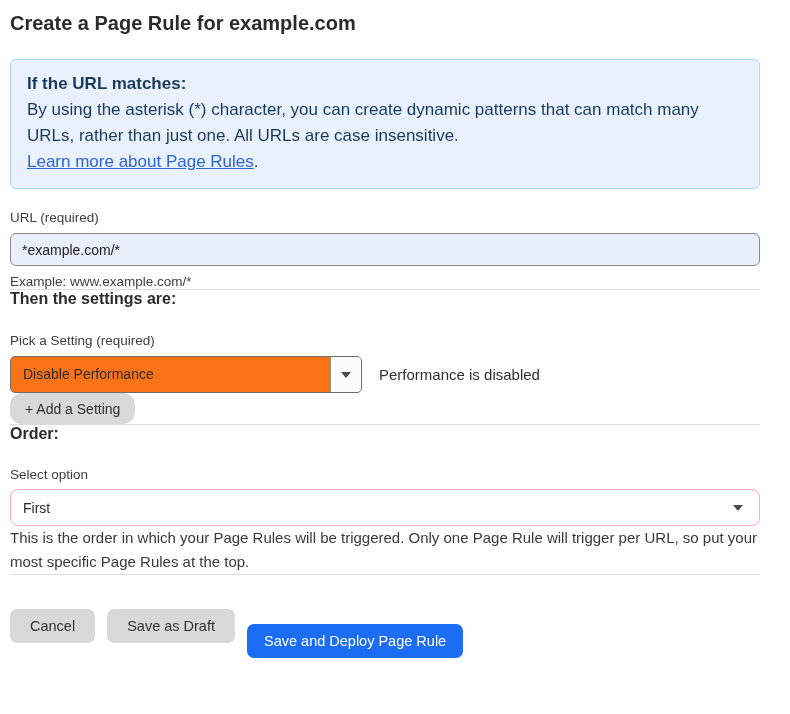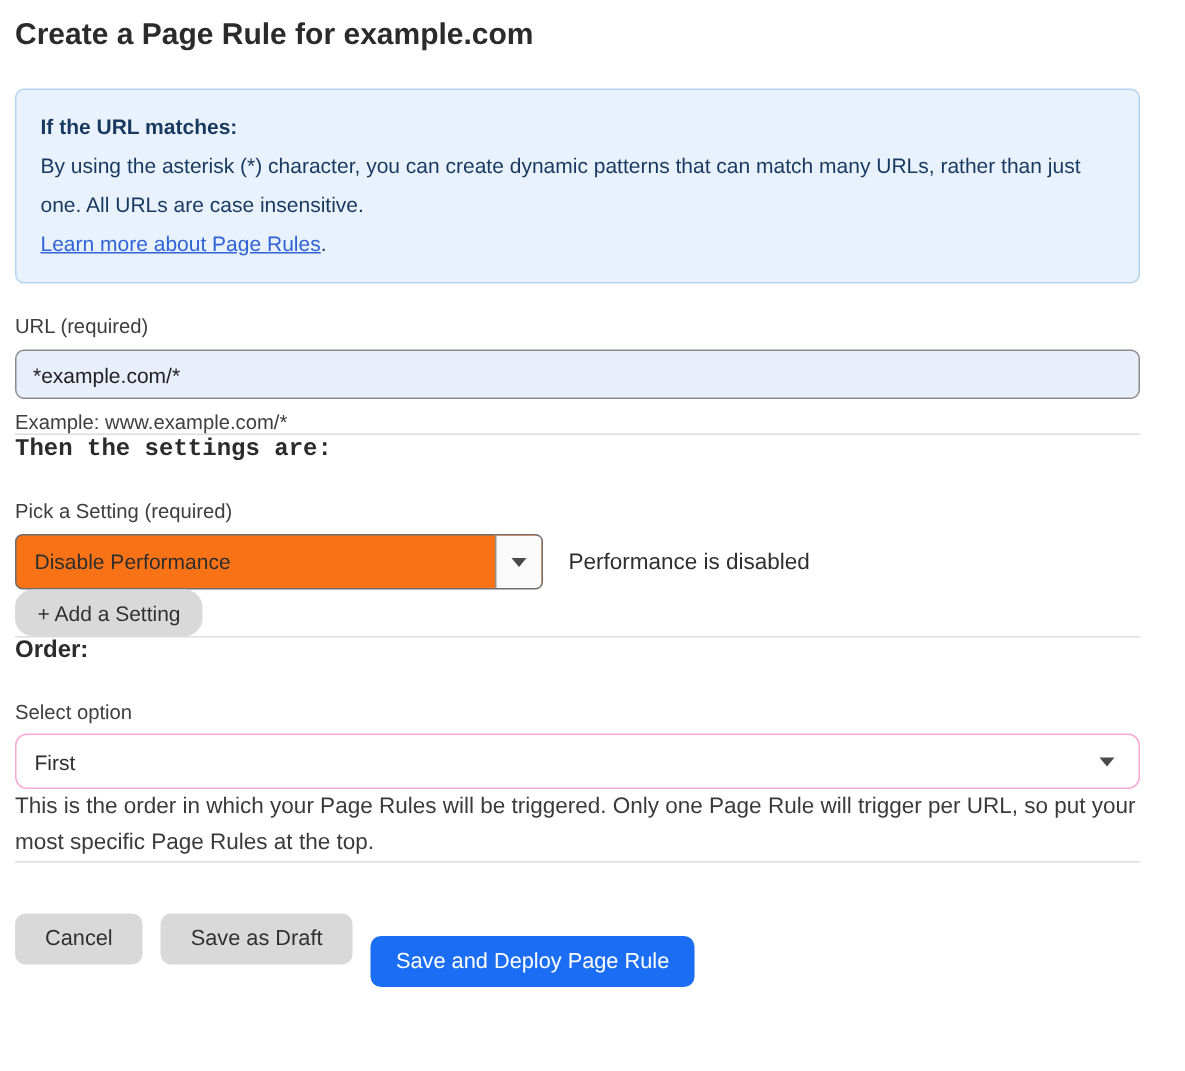--- a/index.html
+++ b/index.html
@@ -18,21 +18,21 @@
     margin: 0 0 24px 0;
   }
 
   
   .info-box {
     background: #e9f2fc;
     border: 1px solid #b3d4ef;
     border-radius: 6px;
     padding: 11px 16px 13px 16px;
     color: #17395f;
-    font-size: 14px;
+    font-size: 17px;
     line-height: 26px;
     margin-bottom: 21px;
   }
   .info-heading { font-weight: bold; }
   .info-link { color: #2f63d6; text-decoration: underline; cursor: pointer; }
   .info-suffix { color: #17395f; }
 
   
   .field-label, .example-text {
     font-size: 13.5px;
@@ -62,21 +62,21 @@
   .hr-1 { margin-top: 22px; }
   .hr-2 { margin-top: 19px; }
   .hr-3 { margin-top: 16px; }
 
   h2.section-heading {
     font-size: 16px;
     font-weight: bold;
     color: #2b2b2b;
     margin: 0;
   }
-  .settings-heading { margin-top: 22px; font-family: Liberation Mono, monospace; }
+  .settings-heading { margin-top: 22px; }
   .order-heading { margin-top: 21px; }
   .picker-label { margin-top: 25px; }
   .order-label { margin-top: 24px; margin-bottom: 7px; }
 
   
   .setting-row { display: flex; align-items: center; }
   .select-sm {
     width: 352px;
     height: 37px;
     border: 1px solid #6e6e6e;

